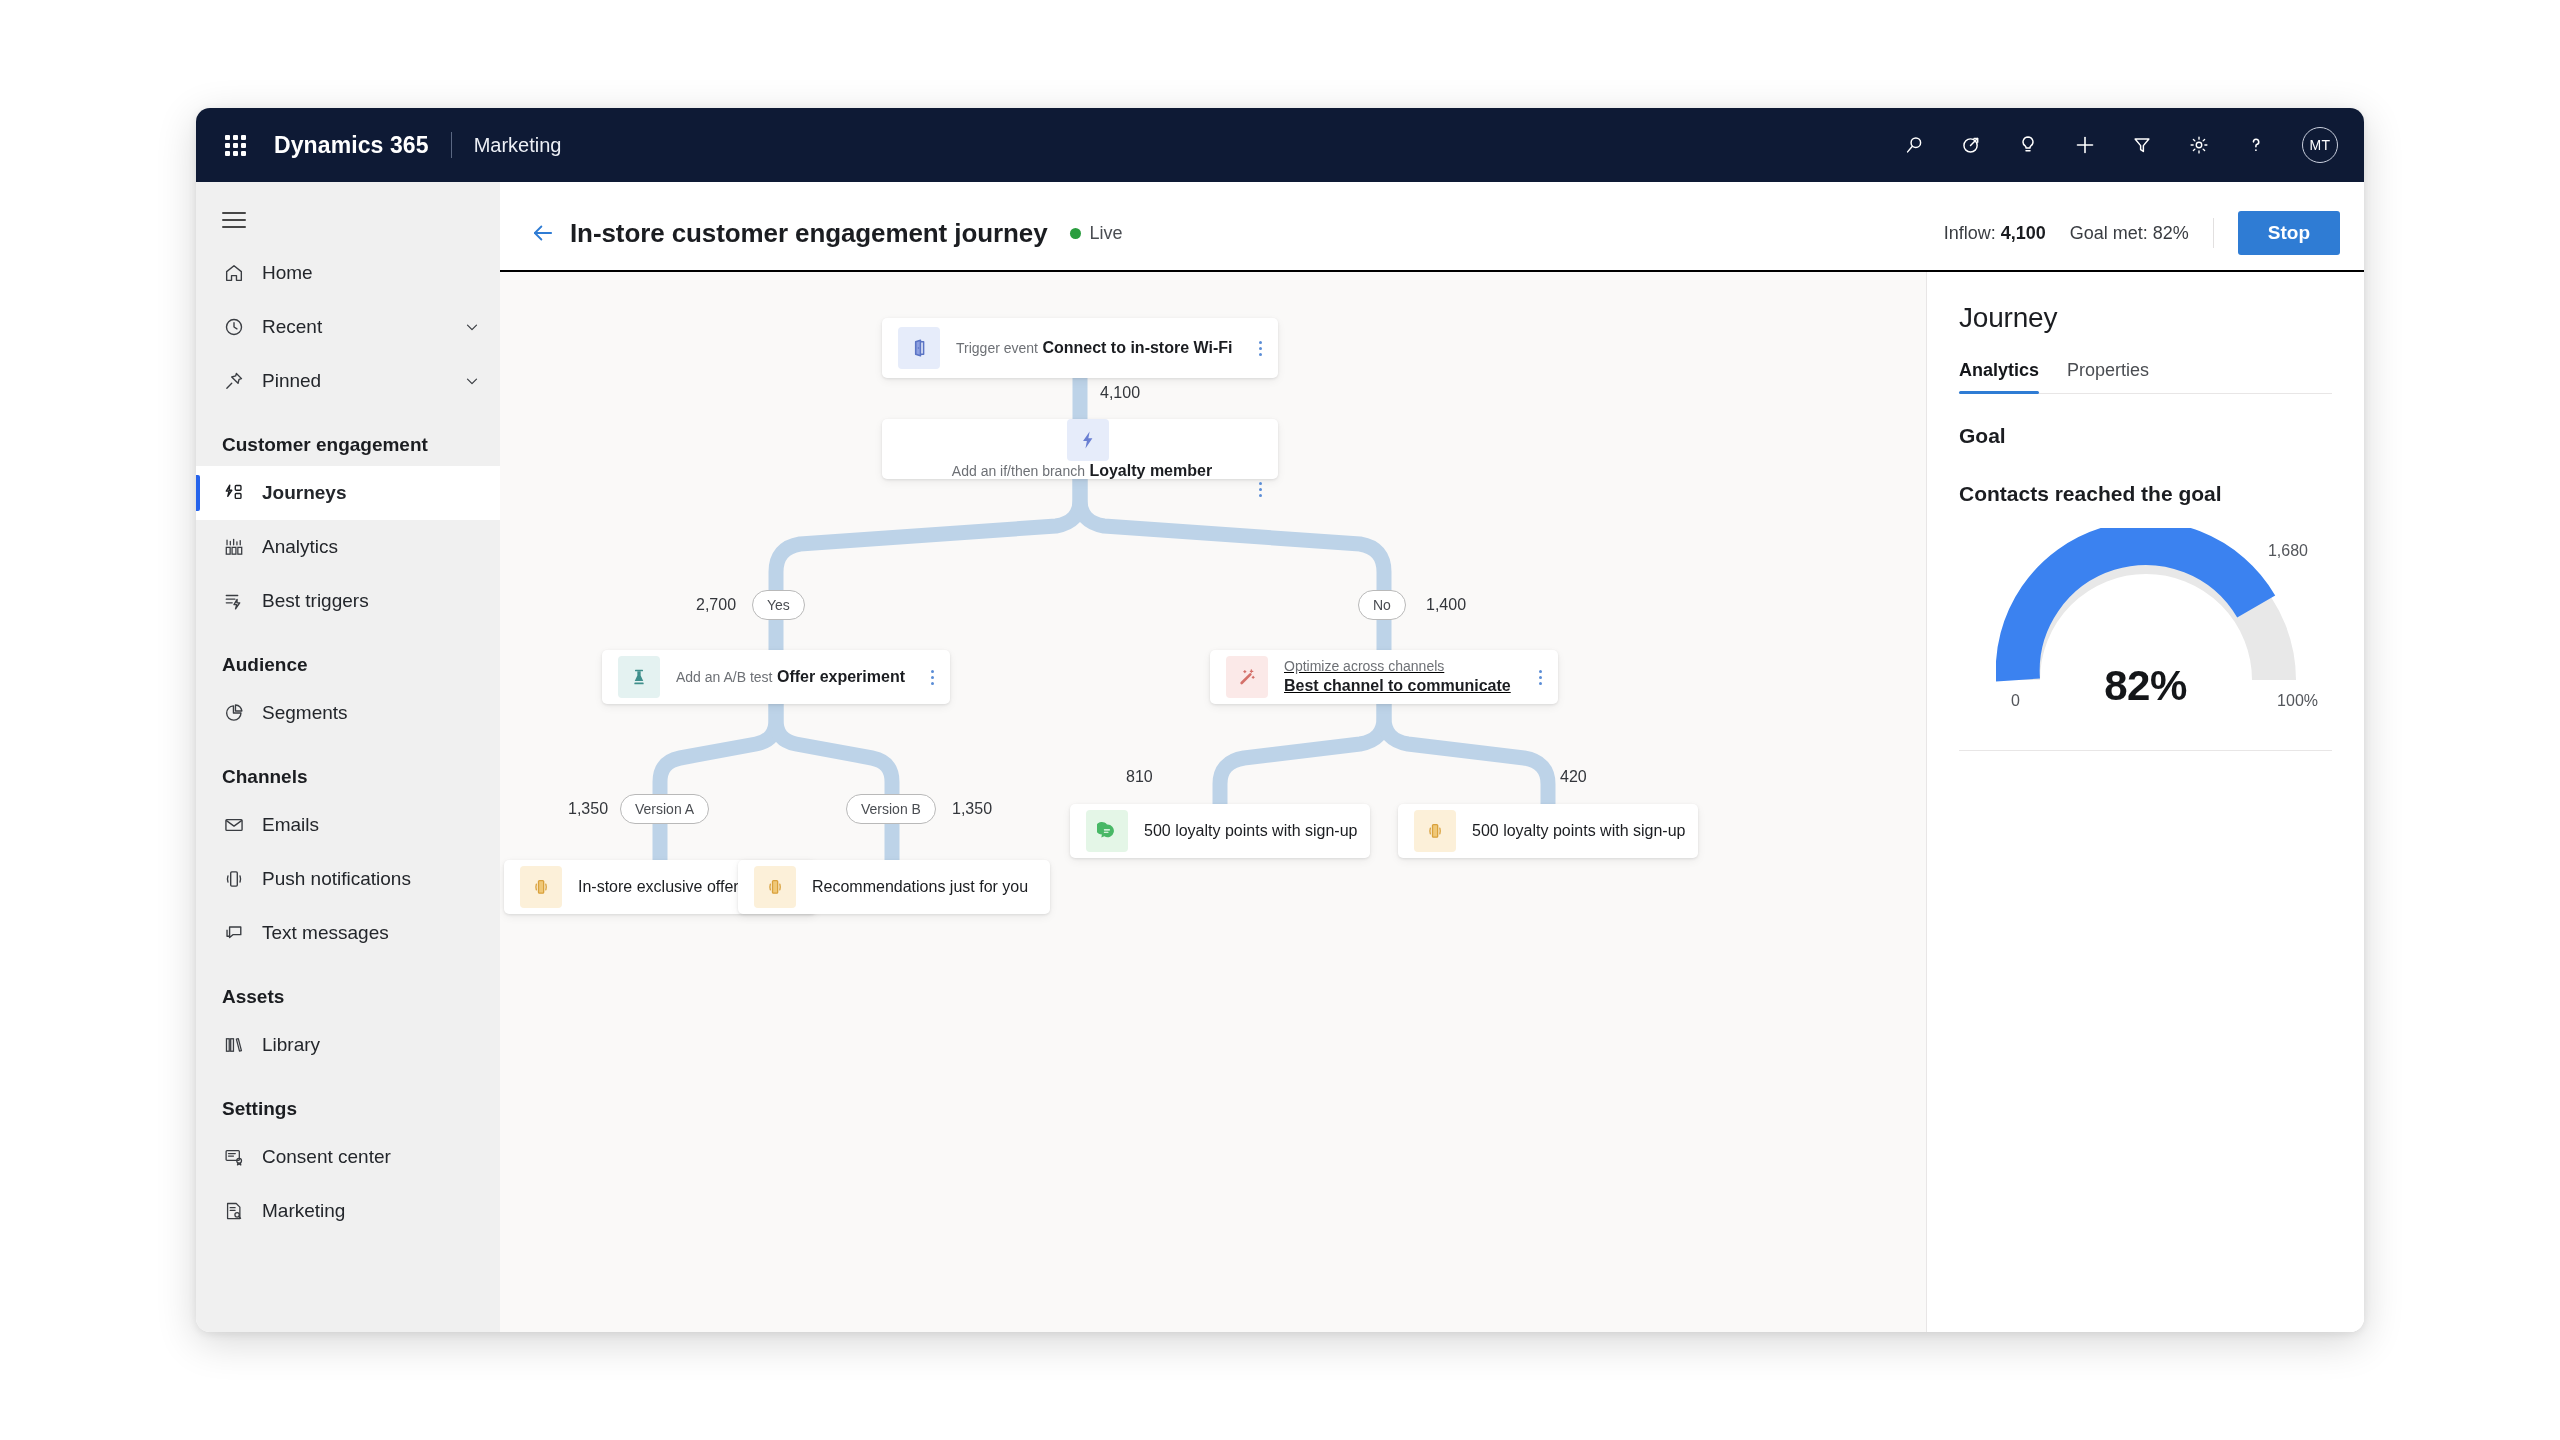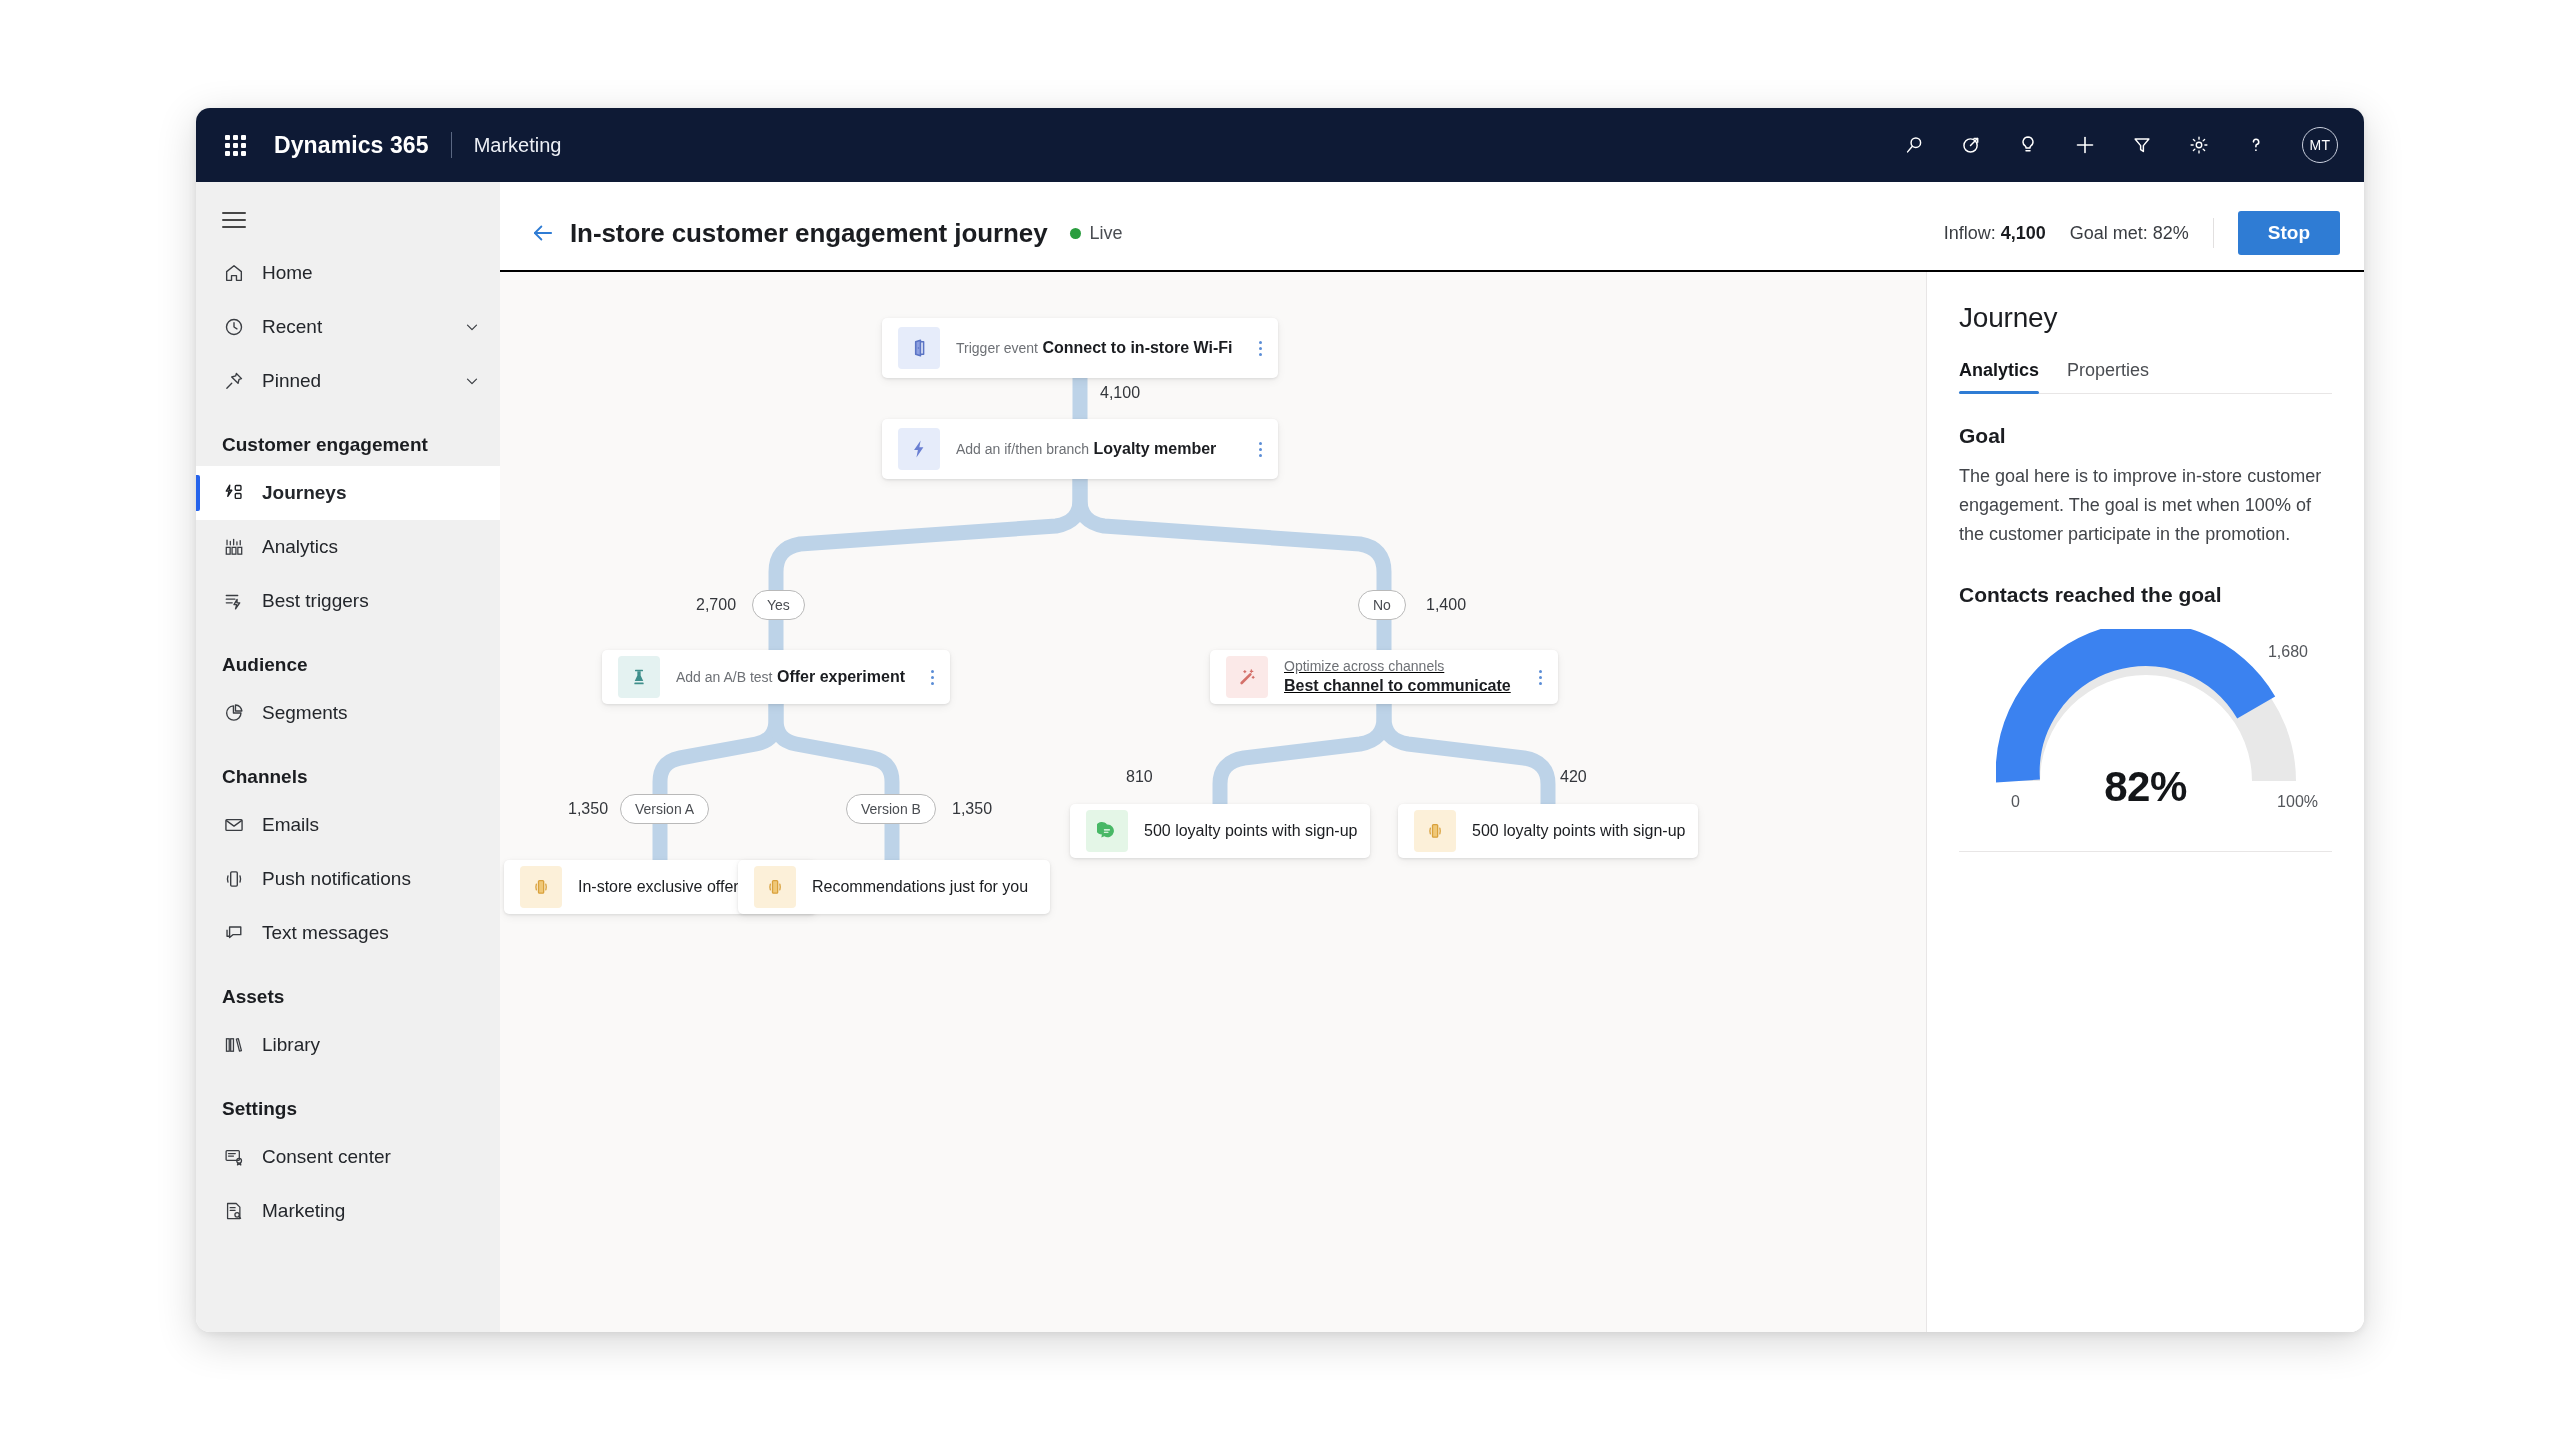--- a/index.html
+++ b/index.html
@@ -454,21 +454,21 @@
                 </span>
                 <span class="dots">
                     <i></i>
                     <i></i>
                     <i></i>
                   </span>
               </div>
 
               <div class="flowlabel" style="left:600px; top:112px;">4,100</div>
 
-              <div class="node" style="left:382px; top:147px; width:396px; height:60px;">
+              <div class="node" style="left:382px; top:147px; width:396px; height:60px;flex-direction:column;">
                 <span class="tile" style="background:#e6ecfa;">
                   <svg width="22" height="22" viewBox="0 0 24 24" fill="#6a7fd2" stroke="none">
                     <path d="M13.8 2.6 6.6 13.2h4.2l-1.6 8.2 7.6-11.2h-4.4z"></path>
                   </svg>
                 </span>
                 <span class="ntext">
                   <span class="nsub">Add an if/then branch</span>
                   <span class="ntitle">Loyalty member</span>
                 </span>
                 <span class="dots">
@@ -587,21 +587,20 @@
 
           <div class="panel">
             <div class="panel-title">Journey</div>
 
             <div class="tabs">
               <div class="tab active">Analytics</div>
               <div class="tab">Properties</div>
             </div>
 
             <div class="sec-title">Goal</div>
-            <div class="sec-body">The goal here is to improve in-store customer engagement. The goal is met when 100% of the customer participate in the promotion.</div>
 
             <div class="sec-title2">Contacts reached the goal</div>
 
             <div class="gauge-wrap">
               <svg class="gauge-svg" width="300" height="165" viewBox="0 0 300 165" fill="none">
 
                 <path d="M22 152 A128 128 0 0 1 278 152" stroke="#e8e8e8" stroke-width="44" fill="none"></path>
 
                 <path d="M22 152 A128 128 0 0 1 260.2 78.5" stroke="#3b82f0" stroke-width="44" fill="none"></path>
               </svg>

